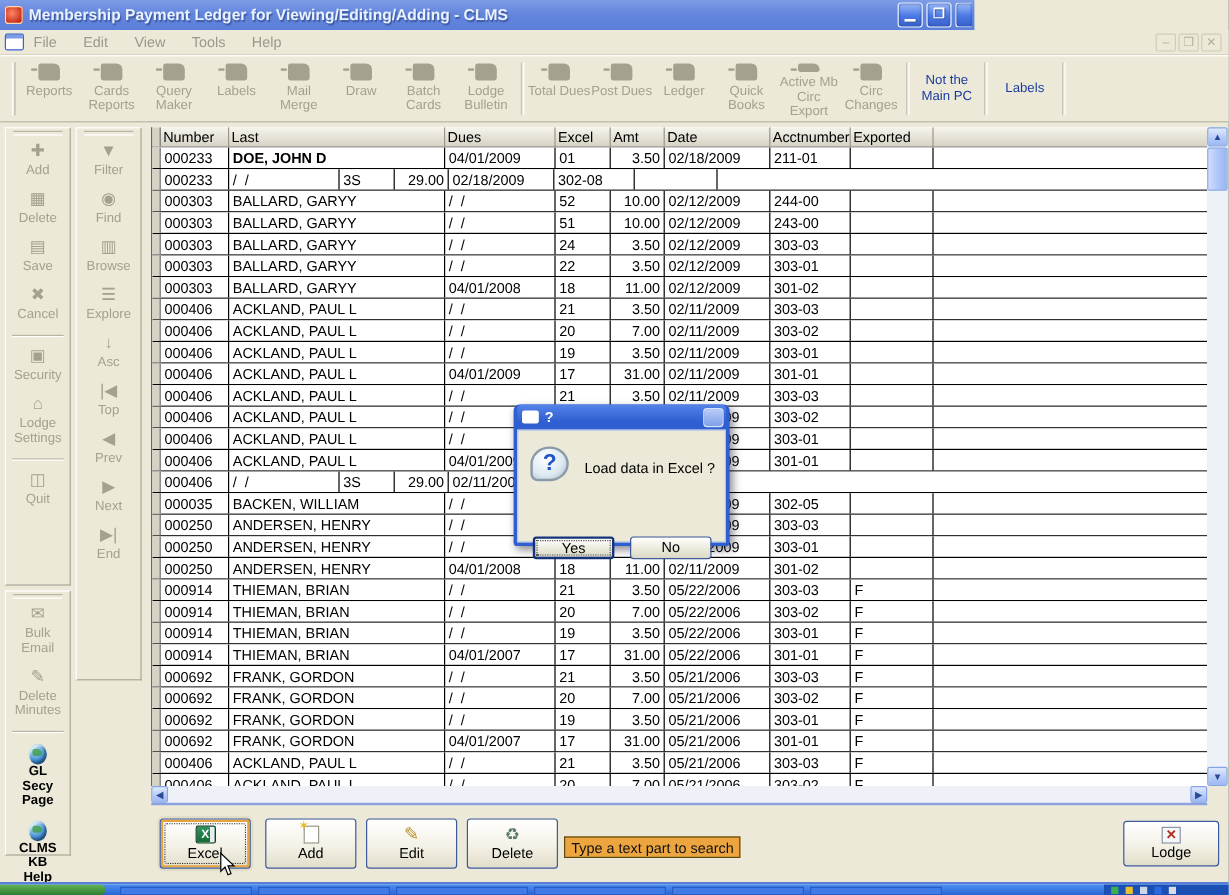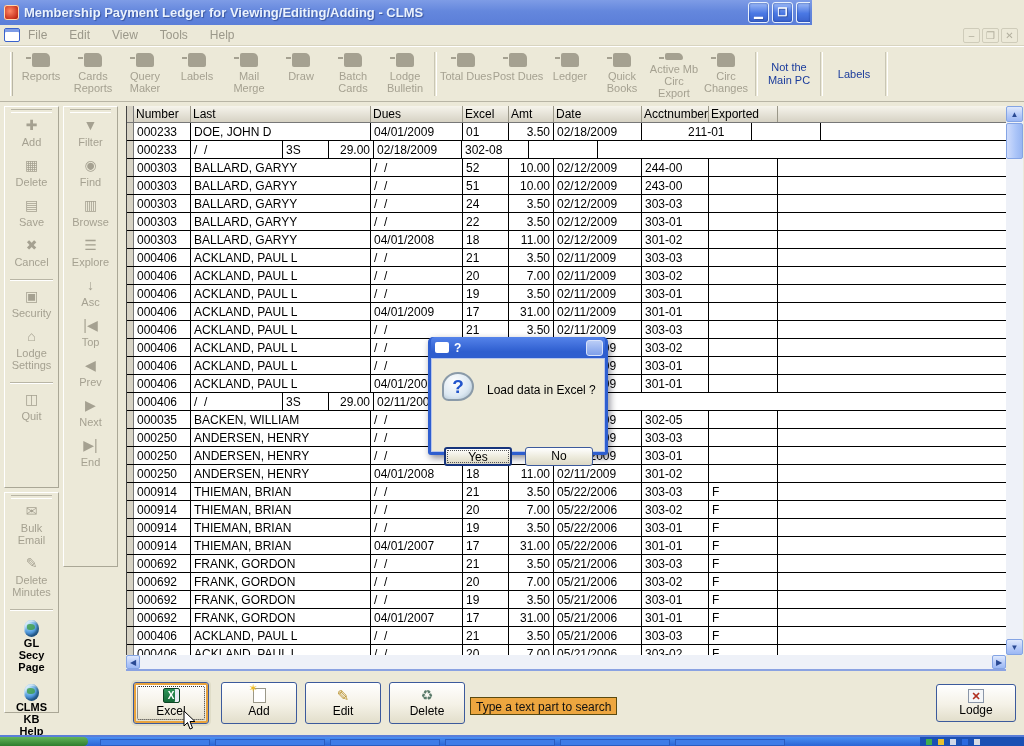--- a/index.html
+++ b/index.html
@@ -351,26 +351,26 @@
         <div class="c" style="width: 45px;">Amt</div>
         <div class="c" style="width: 88px;">Date</div>
         <div class="c" style="width: 67px;">Acctnumber</div>
         <div class="c" style="width: 69px;">Exported</div>
         <div class="c fill"></div>
       </div>
     <div id="grid-body">
         <div class="g-row">
           <div class="c gut" style="width: 7px;"></div>
           <div class="c" style="width: 57px;">000233</div>
-          <div class="c" style="width: 180px;">DOE, JOHN D</div>
+          <div class="c" style="width: 180px; font-weight: bold;">DOE, JOHN D</div>
           <div class="c" style="width: 92px;">04/01/2009</div>
           <div class="c" style="width: 46px;">01</div>
           <div class="c amt" style="width: 45px;">3.50</div>
           <div class="c" style="width: 88px;">02/18/2009</div>
-          <div class="c" style="width: 67px; margin-left: 43px;">211-01</div>
+          <div class="c" style="width: 67px;">211-01</div>
           <div class="c" style="width: 69px;"></div>
           <div class="c fill"></div>
         </div>
         <div class="g-row">
           <div class="c gut" style="width: 7px;"></div>
           <div class="c" style="width: 57px;">000233</div>
           <div class="c" style="width: 92px;">/  /</div>
           <div class="c" style="width: 46px;">3S</div>
           <div class="c amt" style="width: 45px;">29.00</div>
           <div class="c" style="width: 88px;">02/18/2009</div>

